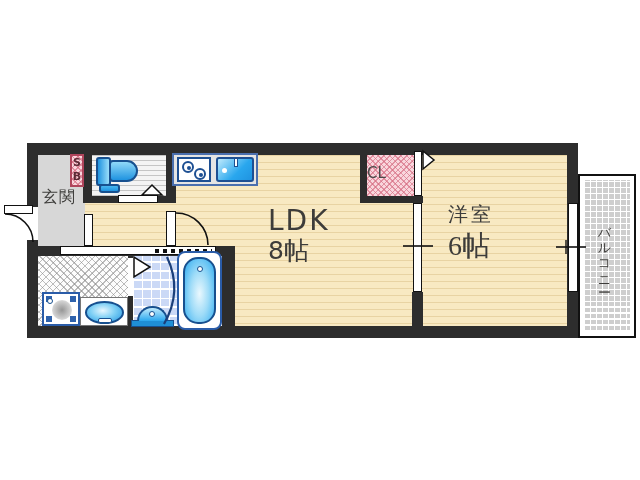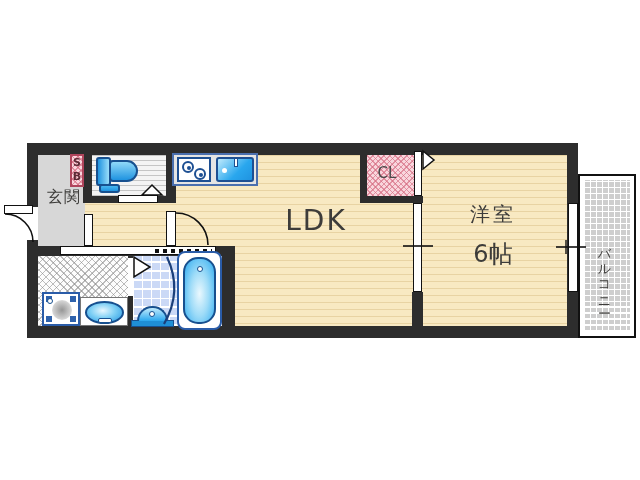--- a/index.html
+++ b/index.html
@@ -4,21 +4,21 @@
 <style>
   * { box-sizing: border-box; margin: 0; padding: 0; }
   body { background: #fff; font-family: "DejaVu Sans", sans-serif; }
   .stage { position: relative; width: 640px; height: 480px; background: #fff; overflow: hidden; }
   .abs { position: absolute; }
   .wall { position: absolute; background: #2d2d2d; z-index: 3; }
   .gap  { position: absolute; background: #fff; z-index: 4; }
   .leaf { position: absolute; background: #fff; border: 1.5px solid #111; z-index: 6; }
   .floor { position: absolute; z-index: 1; }
   .fix { position: absolute; z-index: 5; }
-  .lbl { position: absolute; color: #3d3c3a; z-index: 8; text-align: center; }
+  .lbl { position: absolute; color: #3d3c3a; z-index: 8; }
   svg.overlay { position: absolute; left: 0; top: 0; z-index: 7; pointer-events: none; }
 
   .floor-wood { background-color: #f8e9c2;
     background-image: repeating-linear-gradient(180deg, #e8d3a3 0 1px, transparent 1px 7px); }
   .floor-gray { background: #d7d7d7; }
   .floor-stripe { background-color: #f4f4f4;
     background-image: repeating-linear-gradient(180deg, #c5c5c5 0 1px, transparent 1px 5px); }
   .floor-hatch { background-color: #fdfdfd;
     background-image: repeating-linear-gradient(45deg, rgba(135,135,135,.55) 0 1px, transparent 1px 5px),
                       repeating-linear-gradient(135deg, rgba(135,135,135,.55) 0 1px, transparent 1px 5px); }
@@ -152,22 +152,23 @@
     <polygon points="423,151 423,169 434,160" fill="#fff" stroke="#111" stroke-width="1.5"></polygon>
     <line x1="403" y1="246" x2="433" y2="246" stroke="#111" stroke-width="1.6"></line>
     <line x1="556" y1="247" x2="586" y2="247" stroke="#111" stroke-width="1.6"></line>
     <line x1="566" y1="240" x2="566" y2="254" stroke="#111" stroke-width="1.4"></line>
   </svg>
 
   <div class="lbl" style="left:42px; top:187px; width:44px; font-size:16px; letter-spacing:1px;">玄関</div>
 
   <div class="lbl" style="left:268px; top:207px; width:96px;">
     <div style="font-size:28px; letter-spacing:2px; line-height:1.0;">LDK</div>
+    <div style="font-size:25px; line-height:1.1; margin-top:2px;">8帖</div>
   </div>
 
   <div class="lbl" style="left:367px; top:164px; width:40px; font-size:15px; color:#4a4a4a;">CL</div>
 
   <div class="lbl" style="left:448px; top:204px; width:90px;">
     <div style="font-size:20px; letter-spacing:3px; line-height:1.0;">洋室</div>
-    <div style="font-size:24px; line-height:1.15; margin-top:17px;">6帖</div>
+    <div style="font-size:28px; line-height:1.15; margin-top:6px;font-family:Liberation Serif, serif;">6帖</div>
   </div>
 
 </div>
 
 </body></html>

